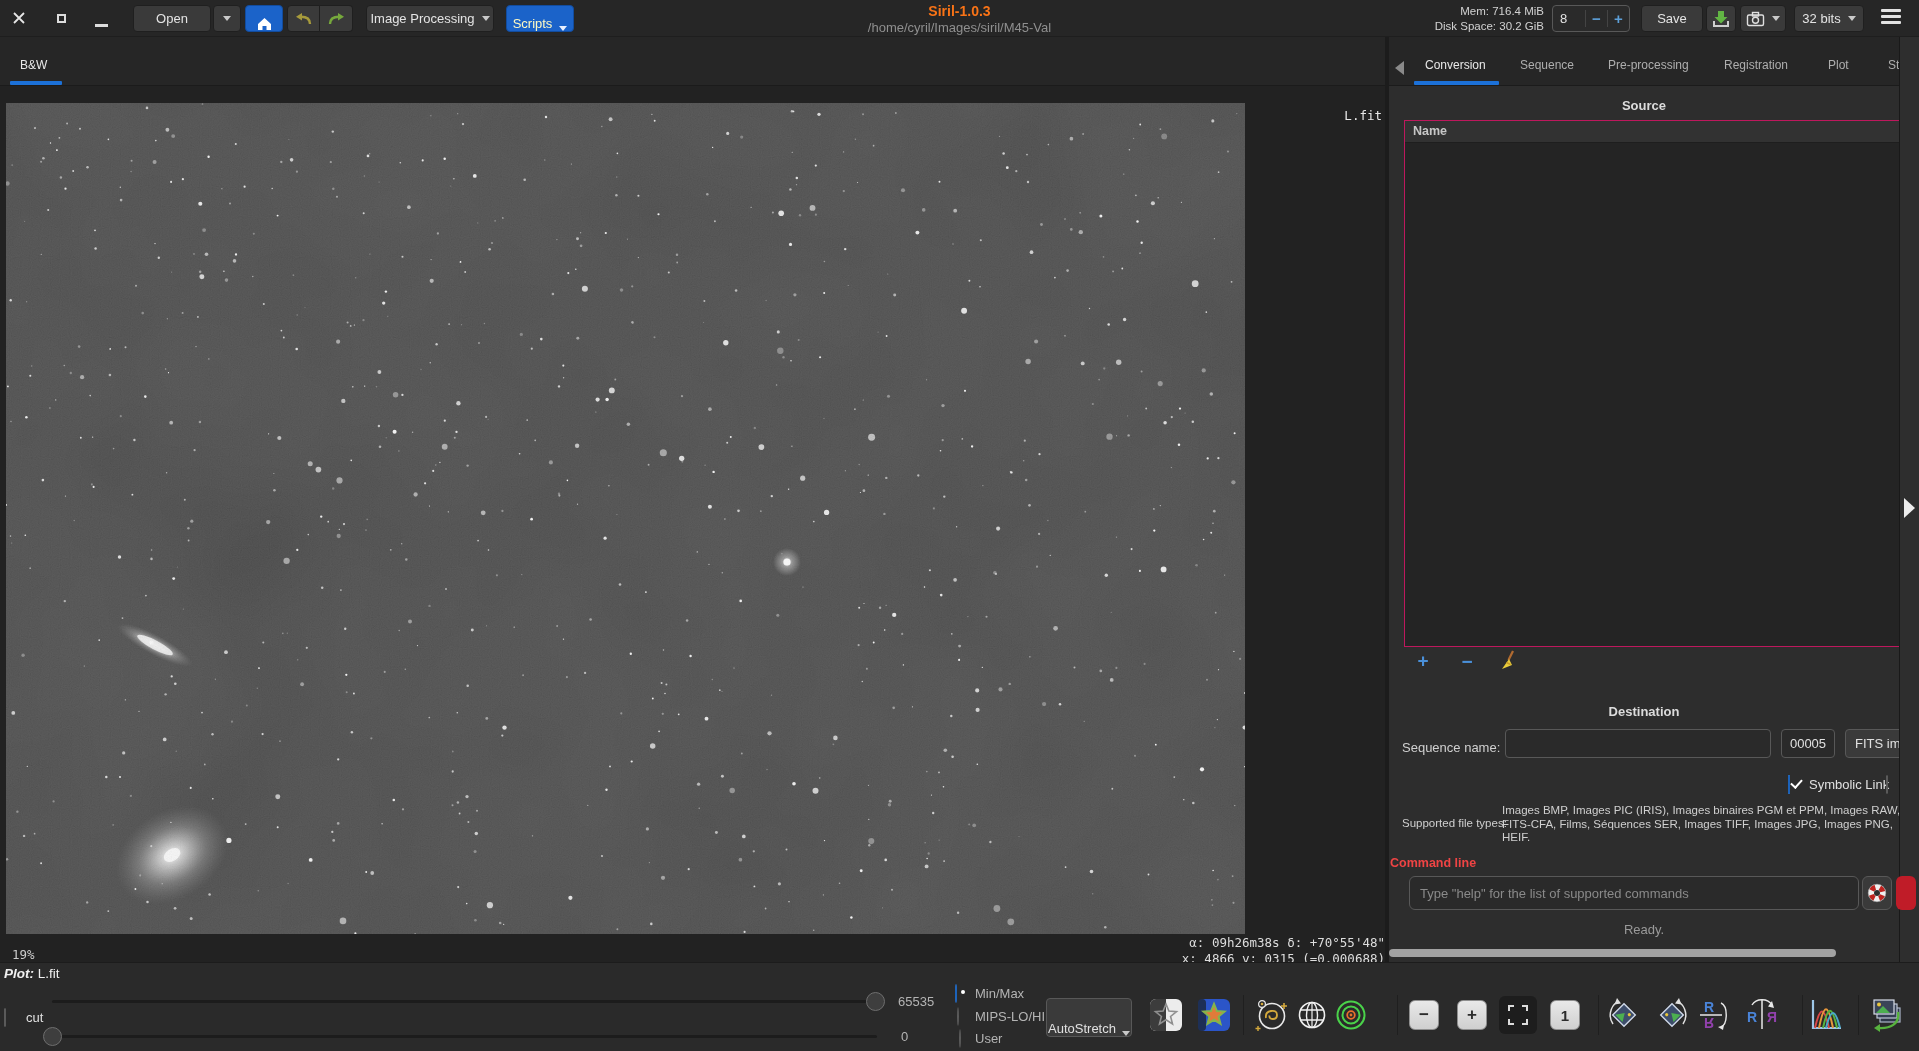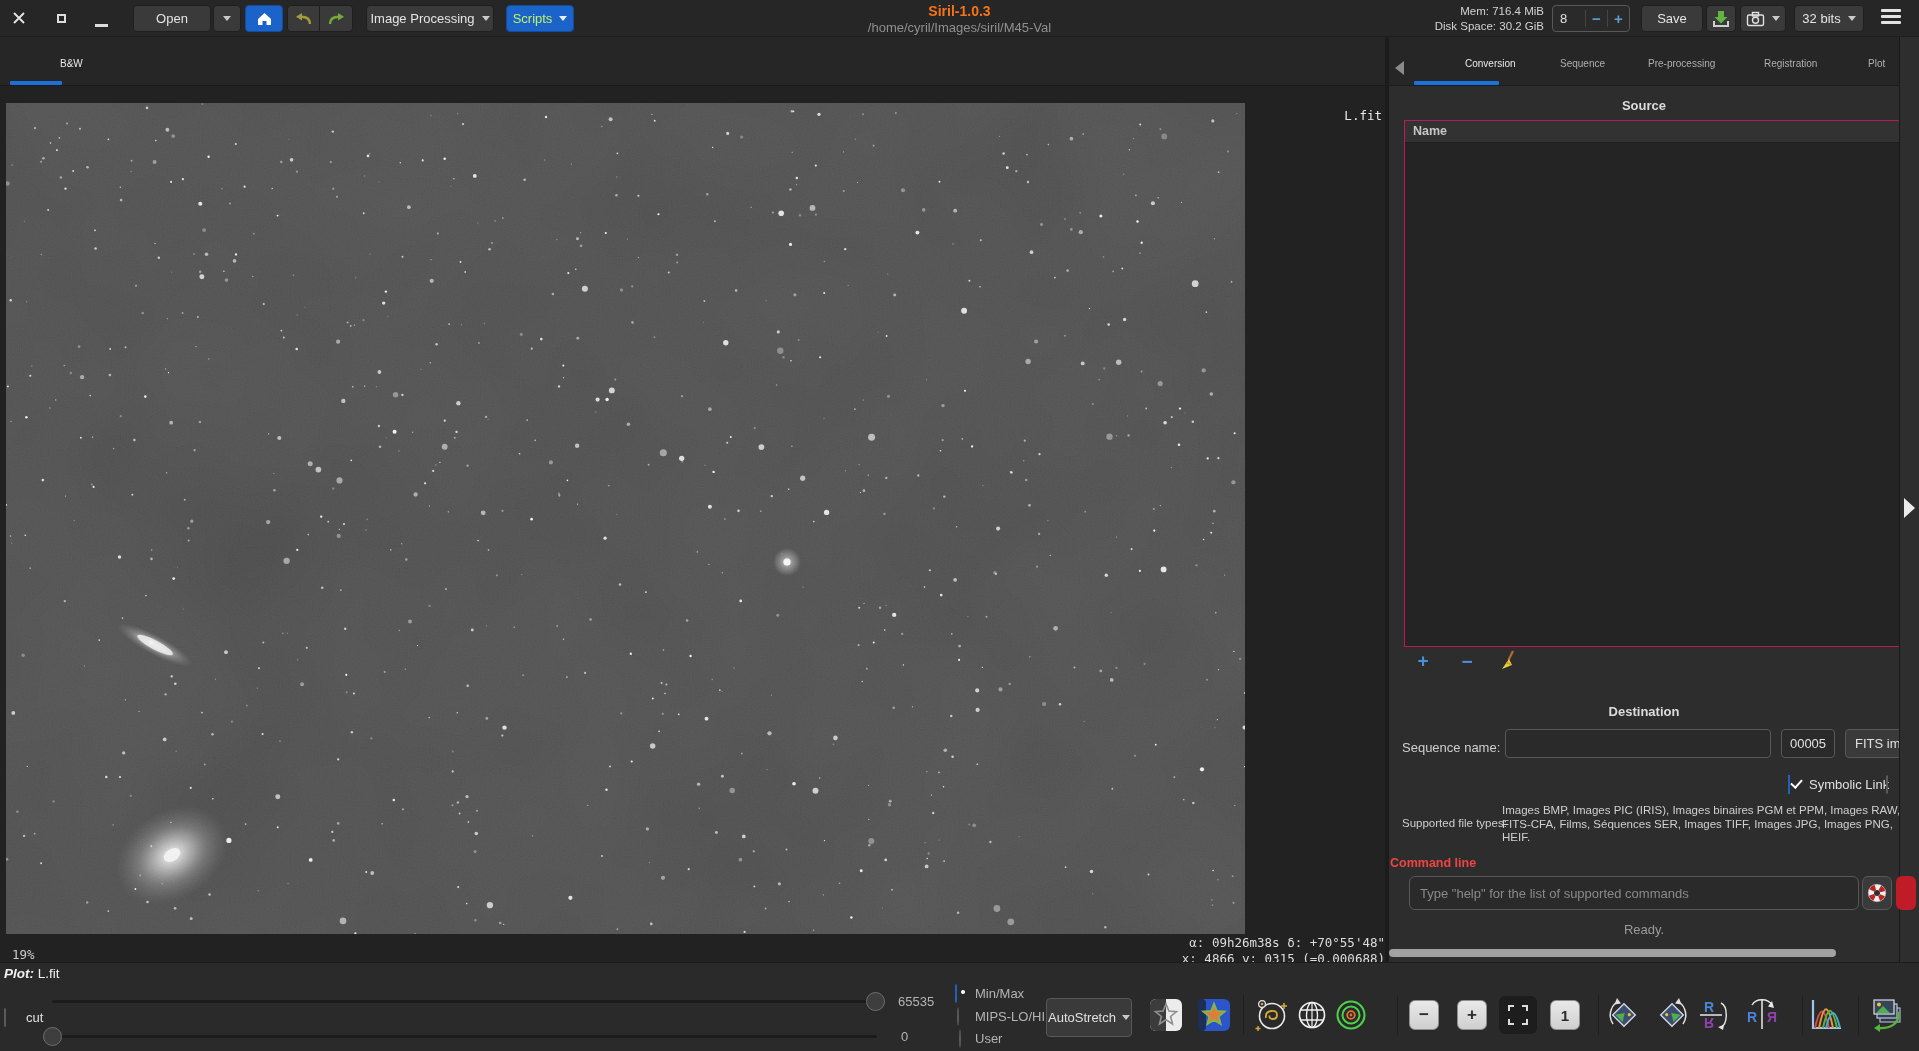--- a/index.html
+++ b/index.html
@@ -6,32 +6,32 @@
   html,body { background:#1c1c1c; }
   body { font-family:"Liberation Sans", sans-serif; color:#e2e2e2; }
   #root { position:relative; width:1919px; height:1051px; background:#262626; overflow:hidden; }
 
   .abs { position:absolute; }
 
   
   #titlebar { position:absolute; left:0; top:0; width:1919px; height:37px; background:#262626; border-bottom:1px solid #1e1e1e; }
   .tb-btn { position:absolute; top:5px; height:27px; background:#3a3a3a; border:1px solid #1f1f1f; border-radius:4px;
             display:flex; align-items:center; justify-content:center; gap:7px; font-size:13px; color:#e4e4e4; cursor:default; }
-  .tb-btn.blue { background:#1b63c9; border-color:#124c9e; color:#bef264; }
+  .tb-btn.blue { background:#1b63c9; border-color:#124c9e; color:#fef9c3;align-items:flex-end; }
   .caret { width:0; height:0; border-left:4.5px solid transparent; border-right:4.5px solid transparent; border-top:5.5px solid #c9c9c9; }
   .blue .caret { border-top-color:#e8f0ff; }
   .title-center { position:absolute; left:50%; top:3px; transform:translateX(-50%); text-align:center; line-height:1.18; }
   .title-main { font-size:14px; font-weight:bold; color:#f97316; }
   .title-sub { font-size:13px; color:#8f8f8f; }
   .mem-block { position:absolute; right:375px; top:4px; text-align:right; font-size:11.5px; color:#d2d2d2; line-height:15px; }
   .burger-bar { width:20px; height:2.5px; background:#e2e2e2; border-radius:1px; }
 
   
   #tabrow { position:absolute; left:0; top:37px; width:1919px; height:49px; background:#262626; border-bottom:1px solid #1b1b1b; }
-  .tab { position:absolute; top:21px; font-size:10px; color:#aeaeae; cursor:default; white-space:nowrap;margin-left:40px; }
+  .tab { position:absolute; top:21px; font-size:12px; color:#aeaeae; cursor:default; white-space:nowrap; }
   .tab.active { color:#e8e8e8; }
   .tab-underline { position:absolute; height:4px; background:#1c71d8; border-radius:1px; top:44px; }
 
   
   #viewport { position:absolute; left:0; top:86px; width:1385px; height:876px; background:#222222; }
   #starfield-wrap { position:absolute; left:6px; top:17px; width:1239px; height:831px; background:#3b3b3b; }
   .mono { font-family:"DejaVu Sans Mono", monospace; }
 
   
   #rpanel { position:absolute; left:1389px; top:86px; width:530px; height:876px; background:#2d2d2d; }
@@ -1094,21 +1094,21 @@
     <div class="slider-handle" style="left:43px;top:64px;"></div>
     <span class="abs dim-label" style="left:901px;top:66px;">0</span>
 
     <span class="radio selected abs" style="left:953px;top:22px;"></span>
     <span class="abs dim-label" style="left:975px;top:23px;">Min/Max</span>
     <span class="radio abs" style="left:953px;top:45px;"></span>
     <span class="abs dim-label" style="left:975px;top:46px;">MIPS-LO/HI</span>
     <span class="radio abs" style="left:953px;top:67px;"></span>
     <span class="abs dim-label" style="left:975px;top:68px;">User</span>
 
-    <div class="gbtn abs" style="left:1046px;top:35px;width:86px;height:39px;gap:6px;border-color:#585858;">
+    <div class="gbtn abs" style="left:1046px;top:35px;width:86px;height:39px;gap:6px;border-color:#585858;align-items:flex-end;">
       <span>AutoStretch</span>
         <span class="caret"></span>
     </div>
 
     
     <div class="icon-btn" style="left:1147px;top:33px;">
       <svg width="34" height="34">
         <rect x="1" y="1" width="32" height="32" rx="6" fill="#ececec"></rect>
         <path d="M1 7 a6 6 0 0 1 6-6 h10 v32 h-10 a6 6 0 0 1 -6-6 Z" fill="#3c3c3c"></path>
         <path d="M17 6 L19.9 13.1 L27.5 13.6 L21.6 18.5 L23.5 25.9 L17 21.8 L10.5 25.9 L12.4 18.5 L6.5 13.6 L14.1 13.1 Z" fill="none" stroke="#8f8f8f" stroke-width="1.6"></path>

